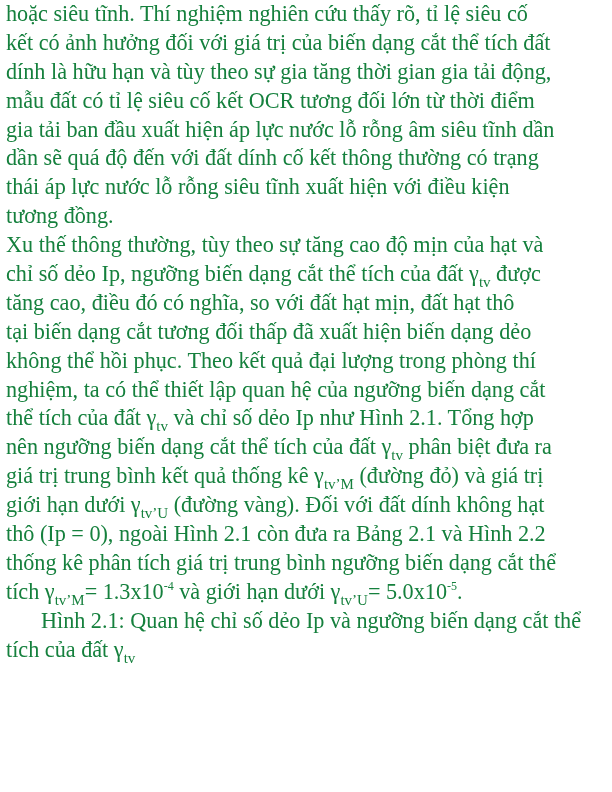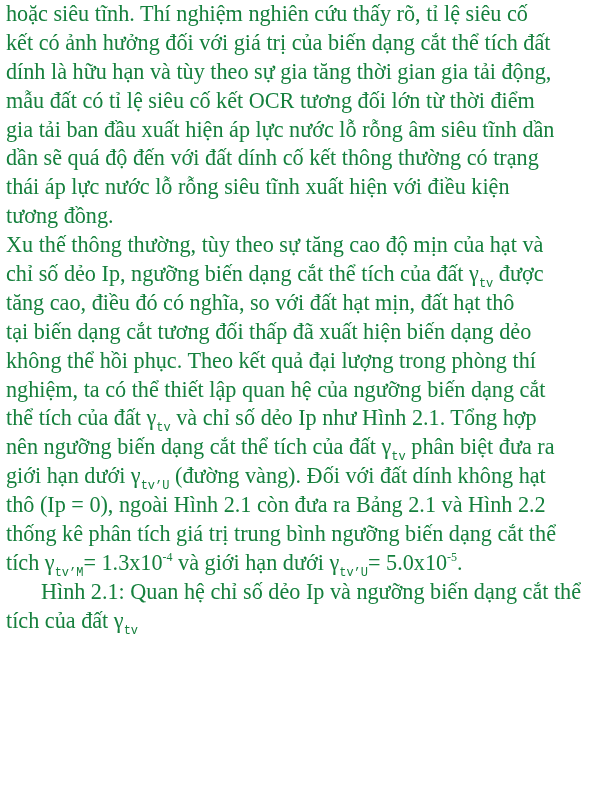--- a/index.html
+++ b/index.html
@@ -3,21 +3,21 @@
 <meta charset="utf-8">
 <style>
   html, body { margin: 0; padding: 0; background: #ffffff; }
   body { width: 612px; height: 792px; overflow: hidden; position: relative; }
   .page {
     position: absolute; left: 6px; top: 0px; width: 604px;
     font-family: "Liberation Serif", serif;
     font-size: 22.2px; line-height: 28.9px; color: #15803d;
   }
   .line { white-space: nowrap; display: block; height: 28.9px; }
-  sub { font-size: 12px; vertical-align: -6px; line-height: 0; font-family: Liberation Mono, monospace; }
+  sub { font-size: 15px; vertical-align: -6px; line-height: 0; }
   sup { font-size: 12px; vertical-align: 9px; line-height: 0; }
   .indent { padding-left: 6px; text-align: center; }
 </style>
 </head>
 <body>
 
 <div class="page">
   <div>
     <span class="line">hoặc siêu tĩnh. Thí nghiệm nghiên cứu thấy rõ, tỉ lệ siêu cố</span>
     <span class="line">kết có ảnh hưởng đối với giá trị của biến dạng cắt thể tích đất</span>
@@ -31,20 +31,21 @@
 
   <div>
     <span class="line">Xu thế thông thường, tùy theo sự tăng cao độ mịn của hạt và</span>
     <span class="line"><span>chỉ số dẻo Ip, ngưỡng biến dạng cắt thể tích của đất γ</span><sub>tv</sub><span> được</span></span>
     <span class="line">tăng cao, điều đó có nghĩa, so với đất hạt mịn, đất hạt thô</span>
     <span class="line">tại biến dạng cắt tương đối thấp đã xuất hiện biến dạng dẻo</span>
     <span class="line">không thể hồi phục. Theo kết quả đại lượng trong phòng thí</span>
     <span class="line">nghiệm, ta có thể thiết lập quan hệ của ngưỡng biến dạng cắt</span>
     <span class="line"><span>thể tích của đất γ</span><sub>tv</sub><span> và chỉ số dẻo Ip như Hình 2.1. Tổng hợp</span></span>
     <span class="line"><span>nên ngưỡng biến dạng cắt thể tích của đất γ</span><sub>tv</sub><span> phân biệt đưa ra</span></span>
+    <span class="line"><span>giá trị trung bình kết quả thống kê γ</span><sub>tv’M</sub><span> (đường đỏ) và giá trị</span></span>
     <span class="line"><span>giới hạn dưới γ</span><sub>tv’U</sub><span> (đường vàng). Đối với đất dính không hạt</span></span>
     <span class="line">thô (Ip = 0), ngoài Hình 2.1 còn đưa ra Bảng 2.1 và Hình 2.2</span>
     <span class="line">thống kê phân tích giá trị trung bình ngưỡng biến dạng cắt thể</span>
     <span class="line"><span>tích γ</span><sub>tv’M</sub><span>= 1.3x10</span><sup>-4</sup><span> và giới hạn dưới γ</span><sub>tv’U</sub><span>= 5.0x10</span><sup>-5</sup><span>.</span></span>
   </div>
 
   <div>
     <span class="line indent">Hình 2.1: Quan hệ chỉ số dẻo Ip và ngưỡng biến dạng cắt thể</span>
     <span class="line"><span>tích của đất γ</span><sub>tv</sub></span>
   </div>

